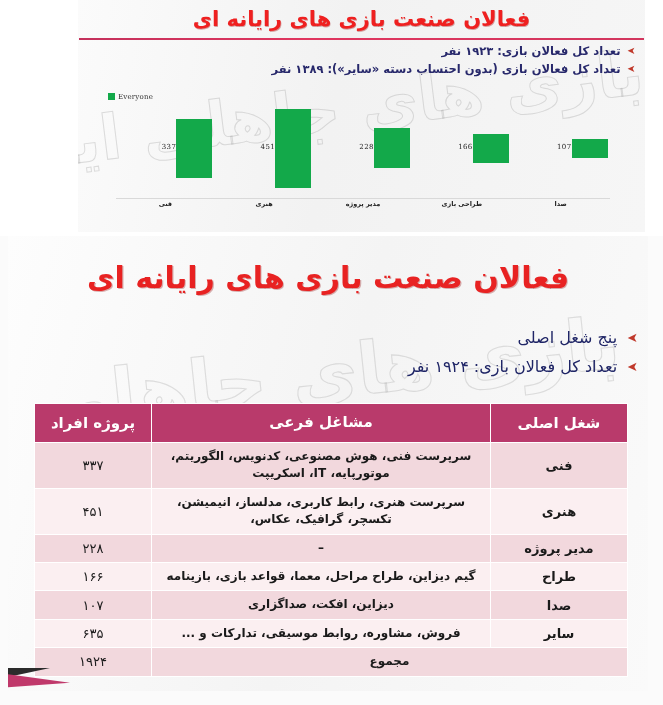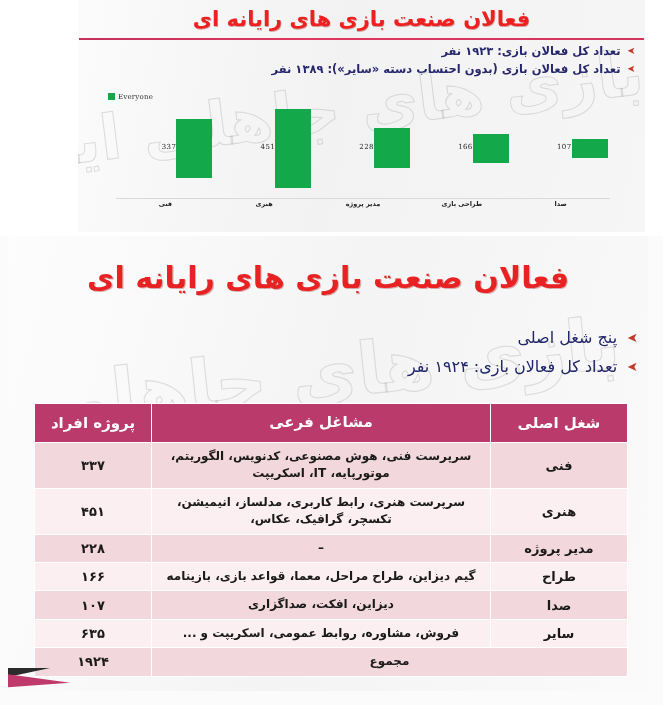--- a/index.html
+++ b/index.html
@@ -295,21 +295,21 @@
     vertical-align: middle;
     color: #1a1a1a;
     padding: 5px 6px;
   }
   #jobs-table tr.row-odd td  { background: #f2d8dd; }
   #jobs-table tr.row-even td { background: #fbeff1; }
   #jobs-table tr.row-total td { background: #f2d8dd; }
 
   .col-main  { width: 128px; font-size: 13px; font-weight: bold; }
   .col-sub   { width: 330px; font-size: 12px; font-weight: bold; line-height: 1.45; }
-  .col-count { width: 108px; font-size: 13px; font-weight: bold; }
+  .col-count { width: 108px; font-size: 13px; font-weight: normal; }
 
   
   #wedge {
     position: absolute;
     left: 0px;
     bottom: 6px;
     width: 0; height: 0;
     border-left: 62px solid #c0396b;
     border-top: 13px solid transparent;
     border-bottom: 0 solid transparent;
@@ -443,21 +443,21 @@
             <td class="col-sub">گیم دیزاین، طراح مراحل، معما، قواعد بازی، بازینامه</td>
             <td class="col-count">۱۶۶</td>
           </tr>
           <tr class="row-odd">
             <td class="col-main">صدا</td>
             <td class="col-sub">دیزاین، افکت، صداگزاری</td>
             <td class="col-count">۱۰۷</td>
           </tr>
           <tr class="row-even">
             <td class="col-main">سایر</td>
-            <td class="col-sub">فروش، مشاوره، روابط عمومی، اسکریپت و ...</td>
+            <td class="col-sub">فروش، مشاوره، روابط موسیقی، تدارکات و ...</td>
             <td class="col-count">۶۳۵</td>
           </tr>
           <tr class="row-total">
             <td class="col-sub" colspan="2">مجموع</td>
             <td class="col-count">۱۹۲۴</td>
           </tr>
         </tbody>
     </table>
 
     <div id="wedge-dark"></div>

